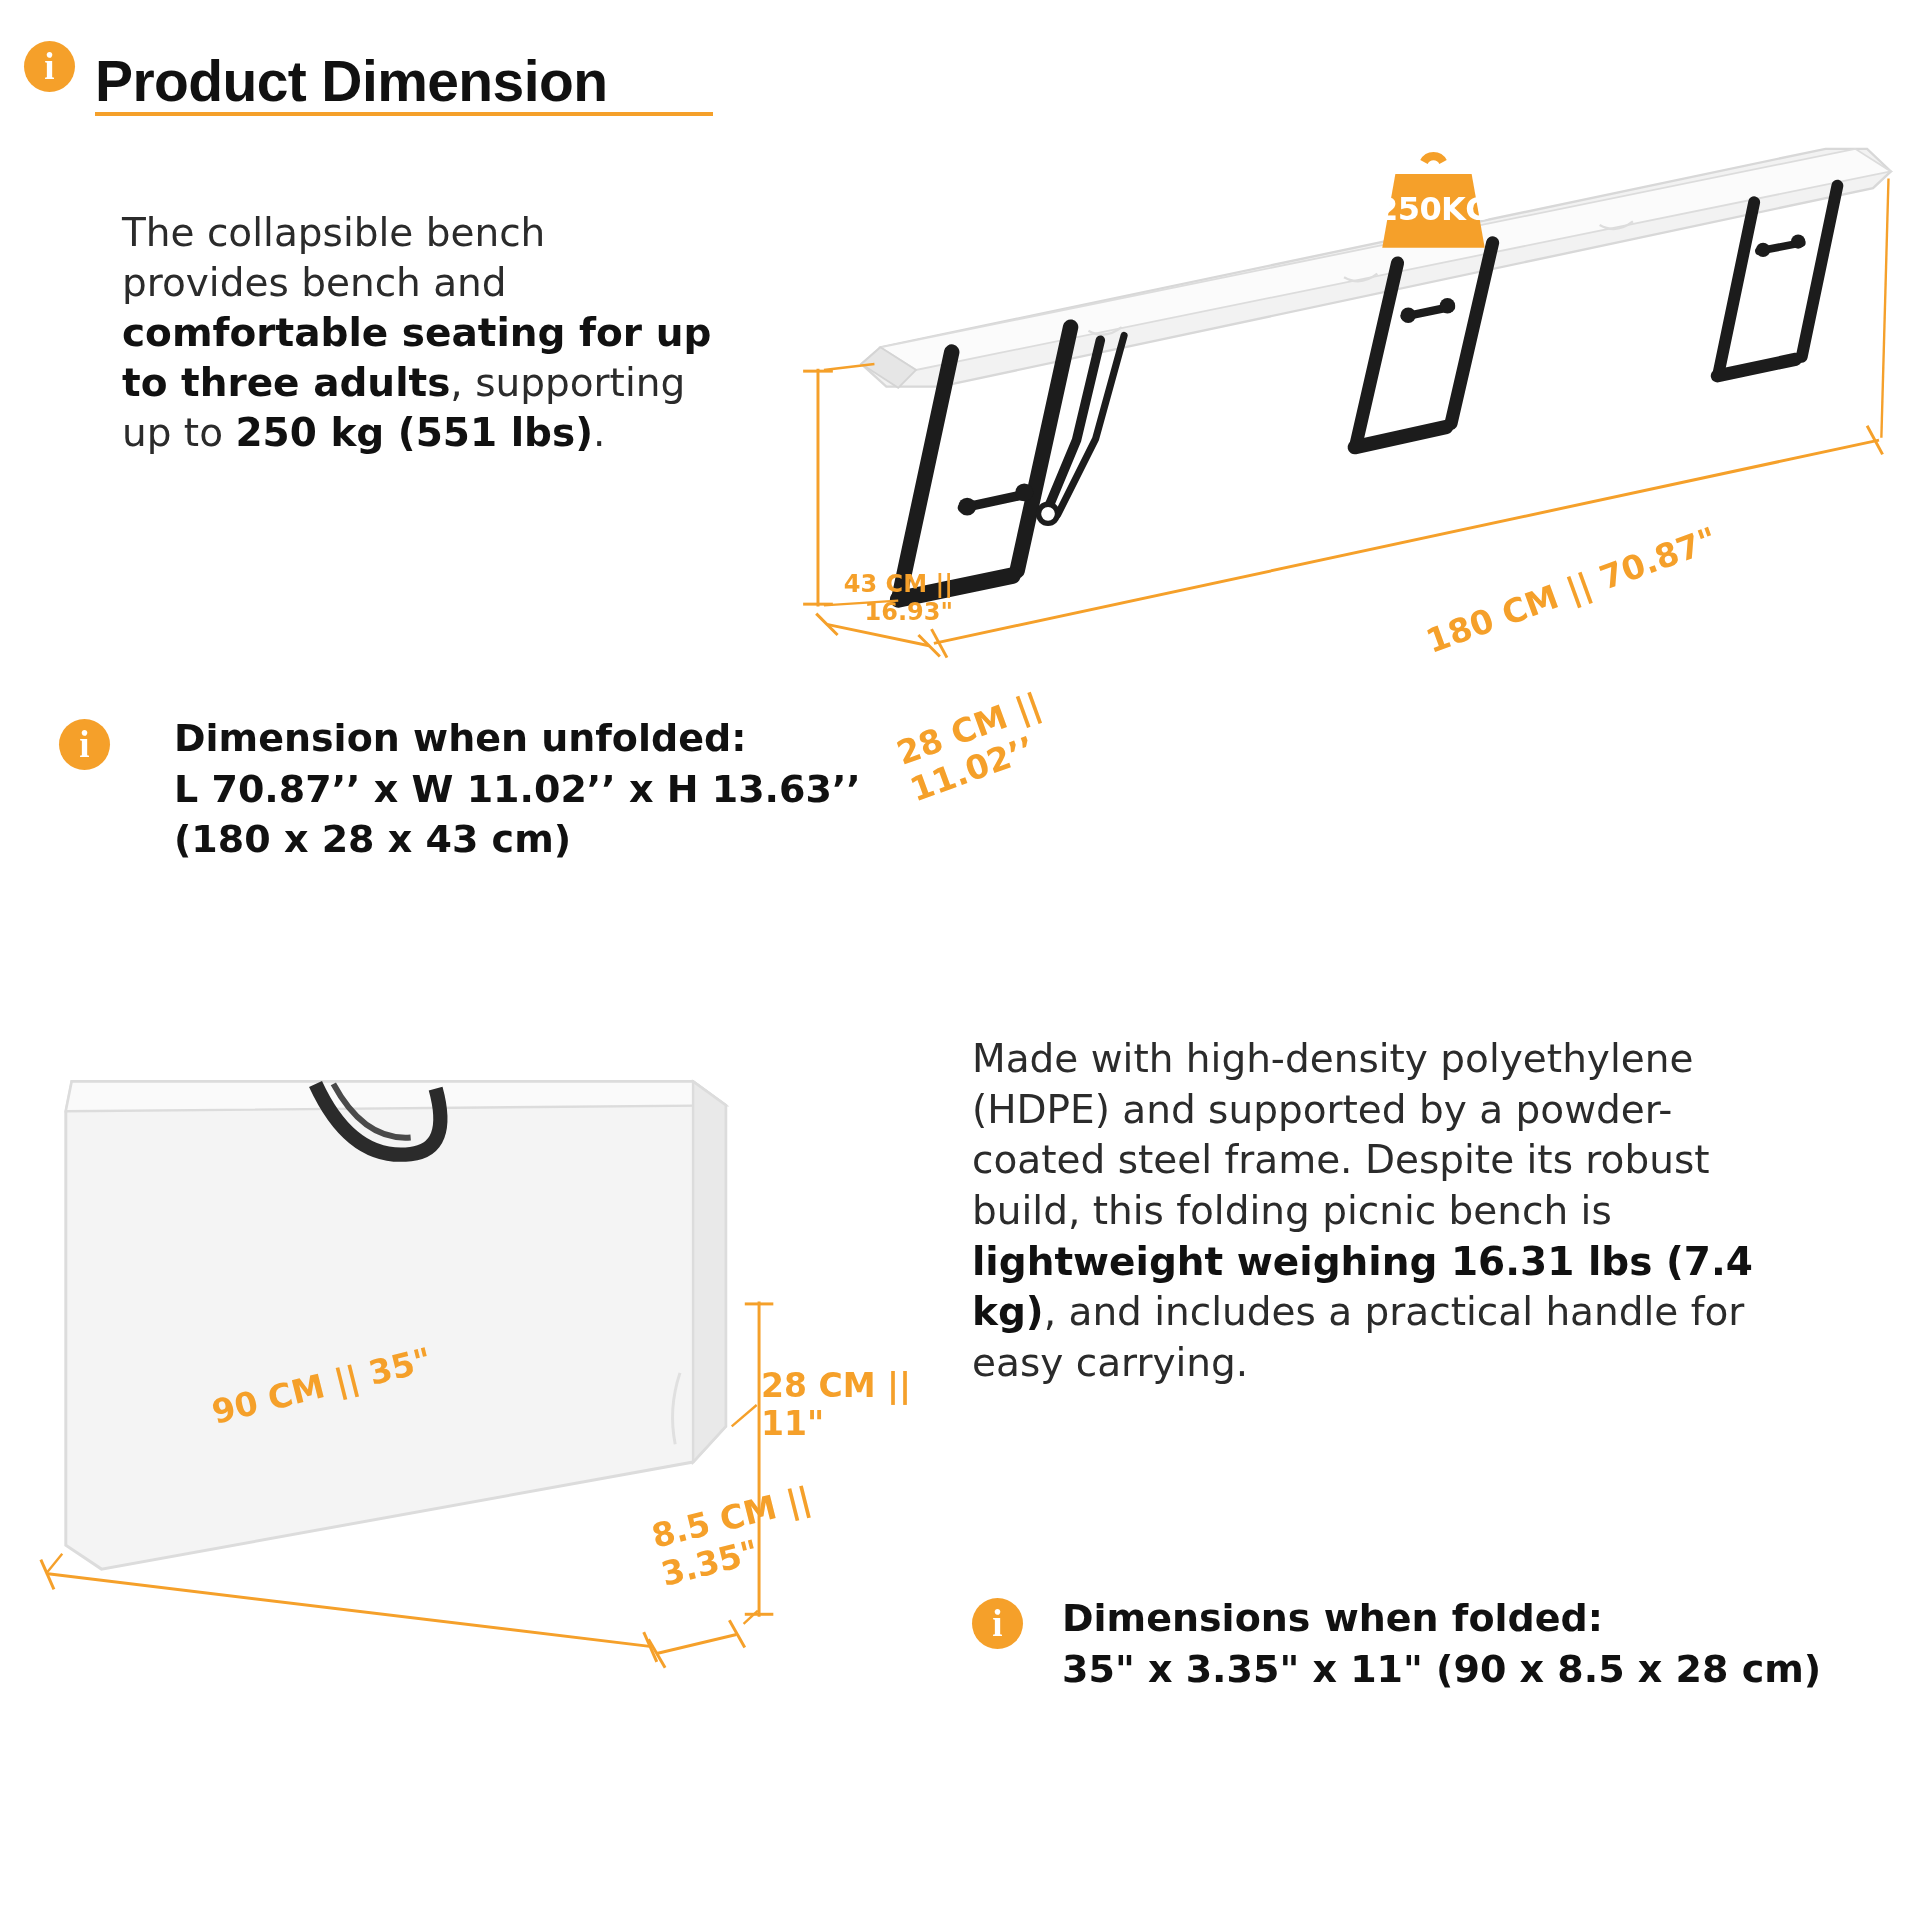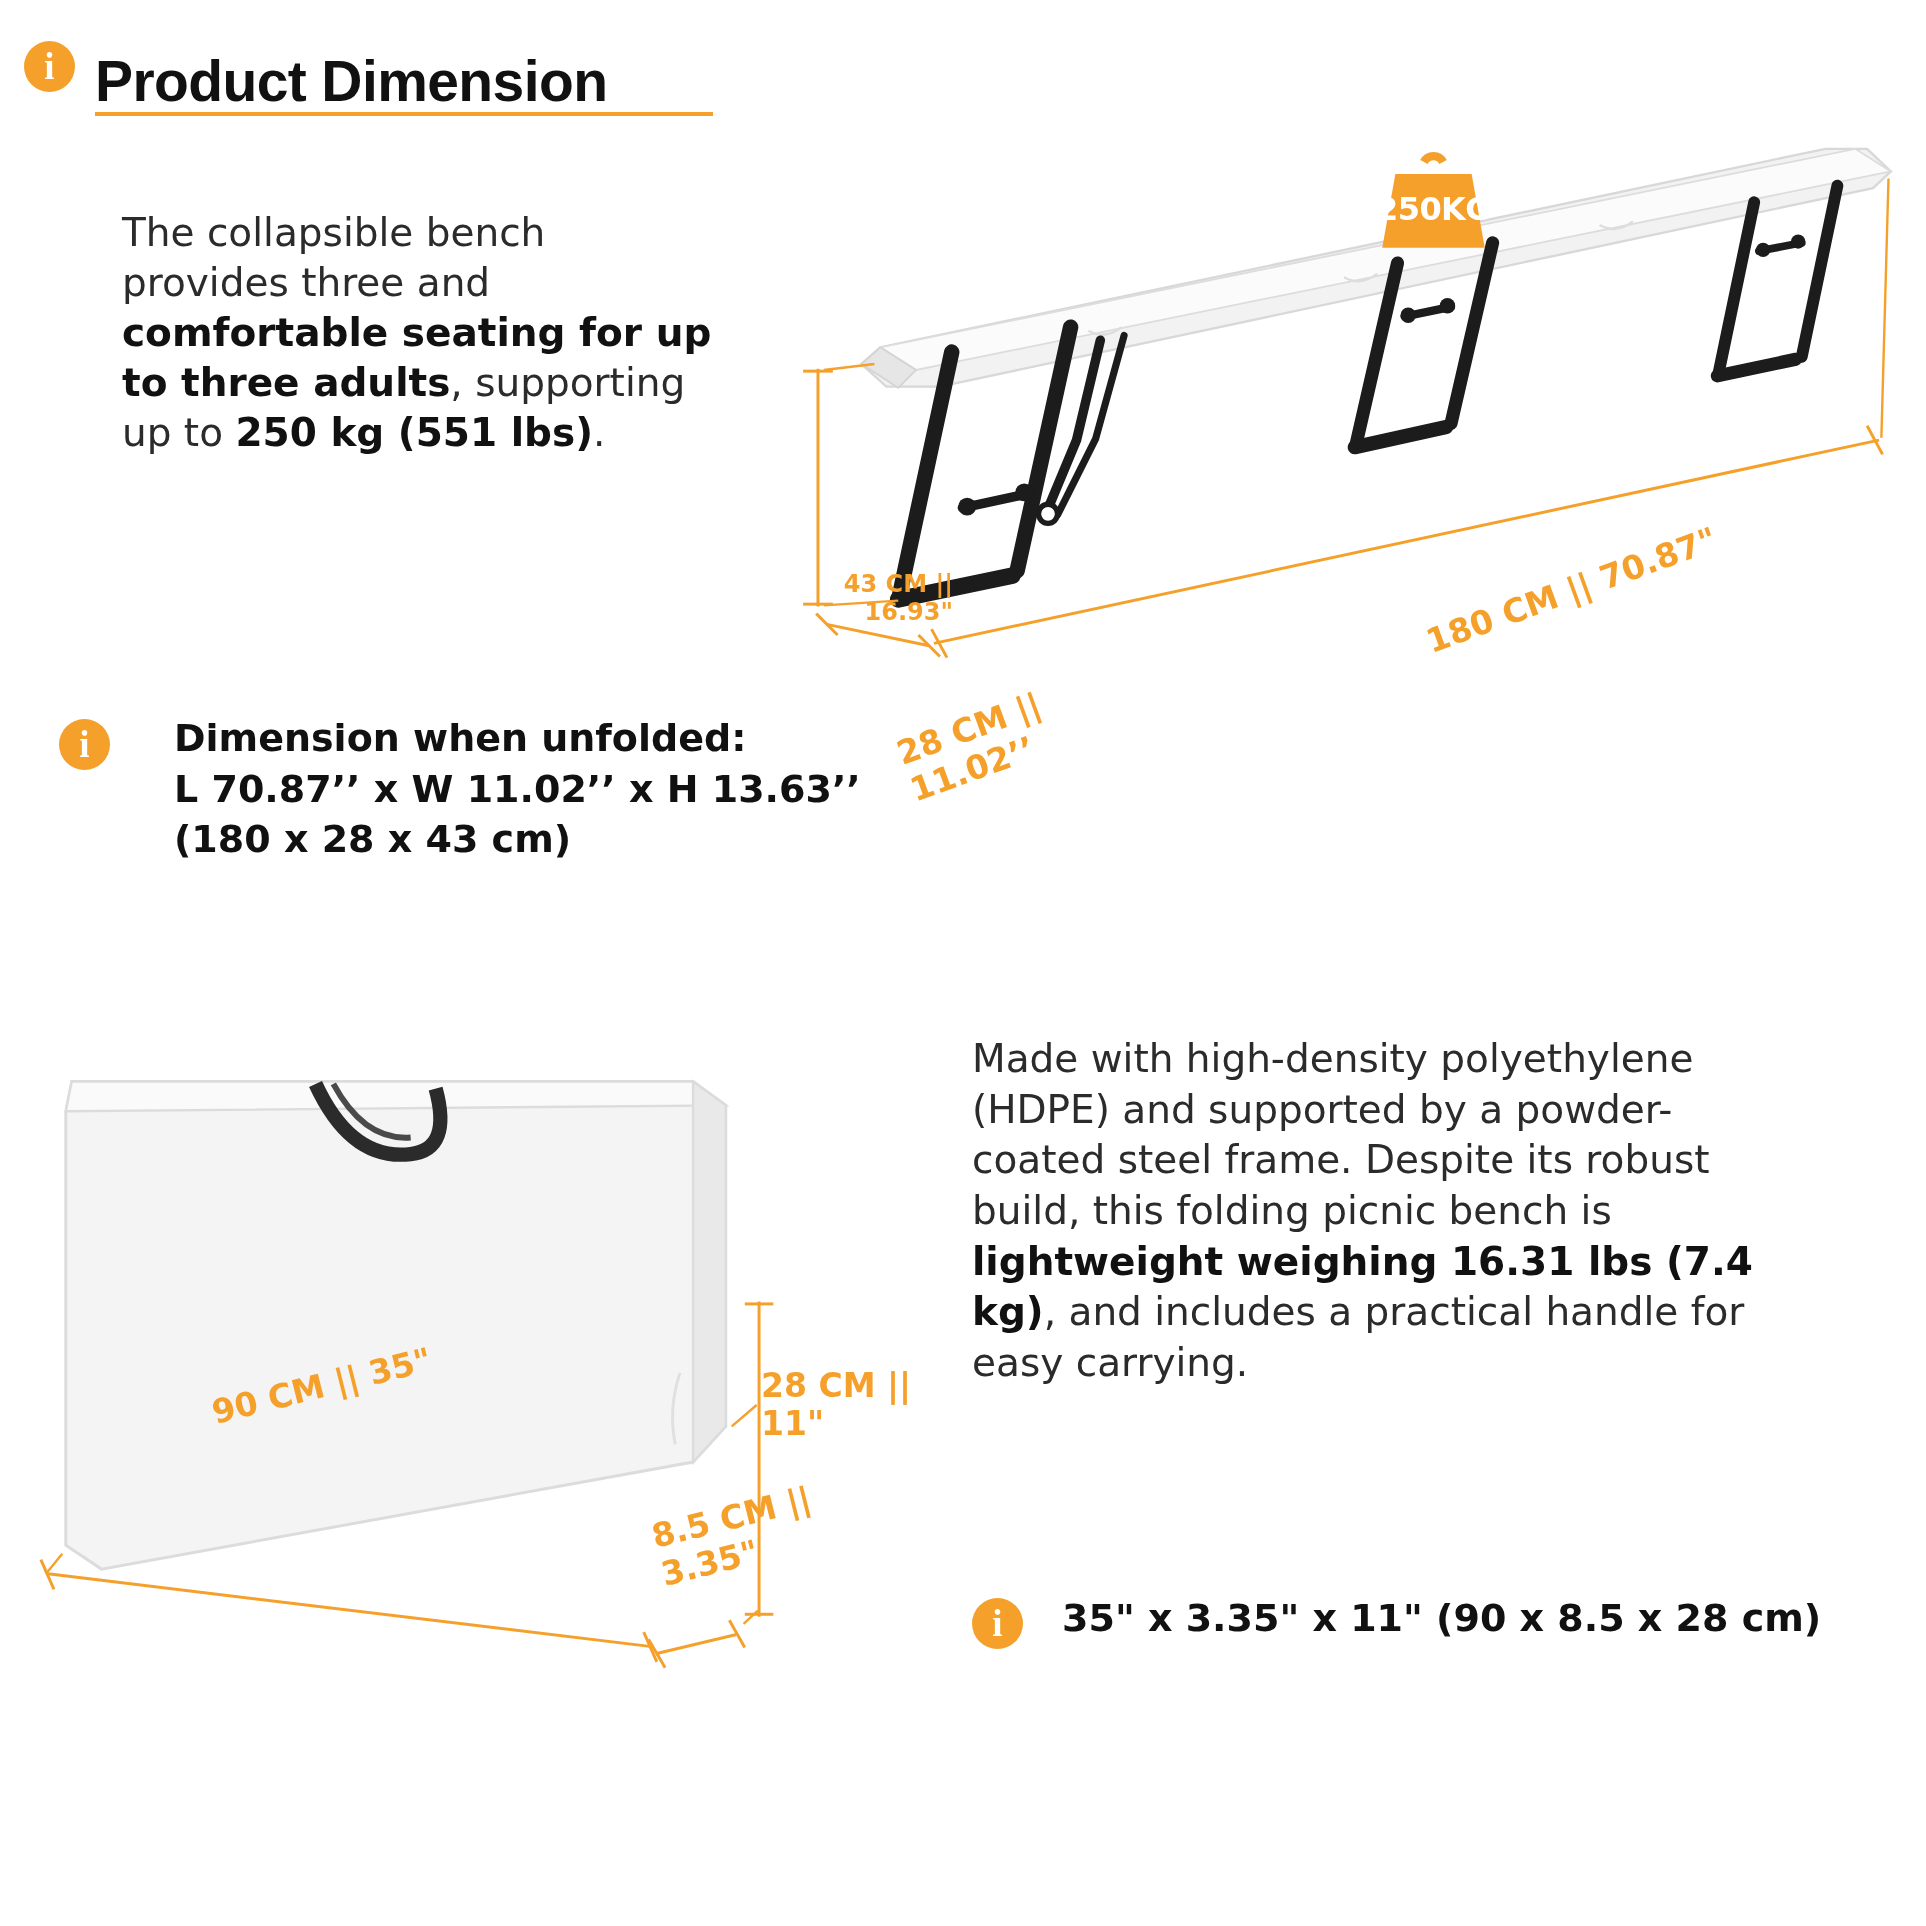--- a/index.html
+++ b/index.html
@@ -239,21 +239,21 @@
 <div id="header">
   <div class="info-badge" id="header-badge">
     <span>i</span>
   </div>
   <div id="header-title">Product Dimension</div>
   <div id="header-rule"></div>
 </div>
 
 <div id="intro-text">
   <span>The collapsible bench</span>
-  <span>provides three and </span><b>comfortable seating for up to three adults</b><span>, supporting up to </span><b>250 kg (551 lbs)</b><span>.</span>
+  <span>provides bench and </span><b>comfortable seating for up to three adults</b><span>, supporting up to </span><b>250 kg (551 lbs)</b><span>.</span>
 </div>
 
 <div id="unfolded-callout">
   <div class="info-badge" id="unfolded-badge">
     <span>i</span>
   </div>
   <div id="unfolded-lines">
     <div>Dimension when unfolded:</div>
     <div>L 70.87’’ x W 11.02’’ x H 13.63’’</div>
     <div>(180 x 28 x 43 cm)</div>
@@ -388,16 +388,17 @@
 
 <div id="material-text">
   <span>Made with high-density polyethylene (HDPE) and supported by a powder-coated steel frame. Despite its robust build, this folding picnic bench is </span><b>lightweight weighing 16.31 lbs (7.4 kg)</b><span>, and includes a practical handle for easy carrying.</span>
 </div>
 
 <div id="folded-callout">
   <div class="info-badge" id="folded-badge">
     <span>i</span>
   </div>
   <div id="folded-lines">
+    <div>Dimensions when folded:</div>
     <div>35" x 3.35" x 11"  (90 x 8.5 x 28 cm)</div>
   </div>
 </div>
 
 
 </body></html>

